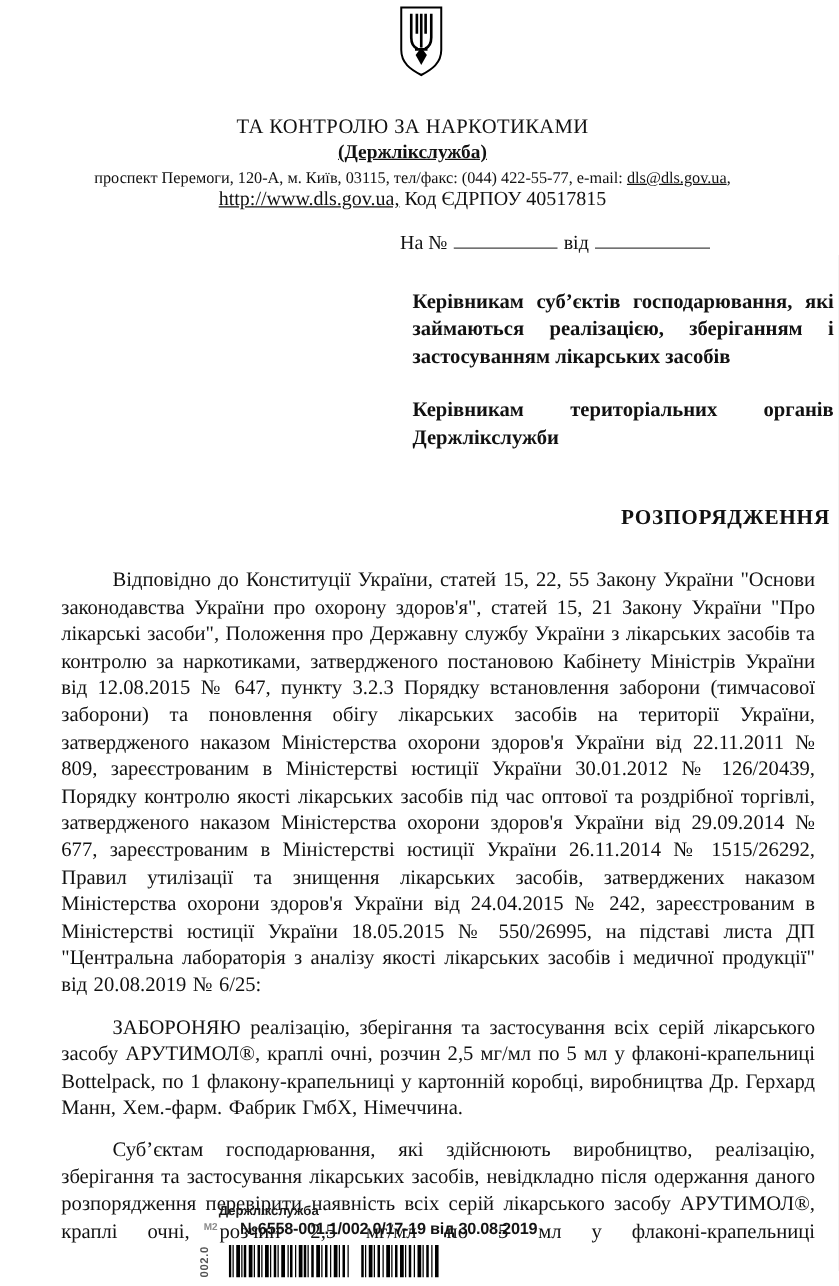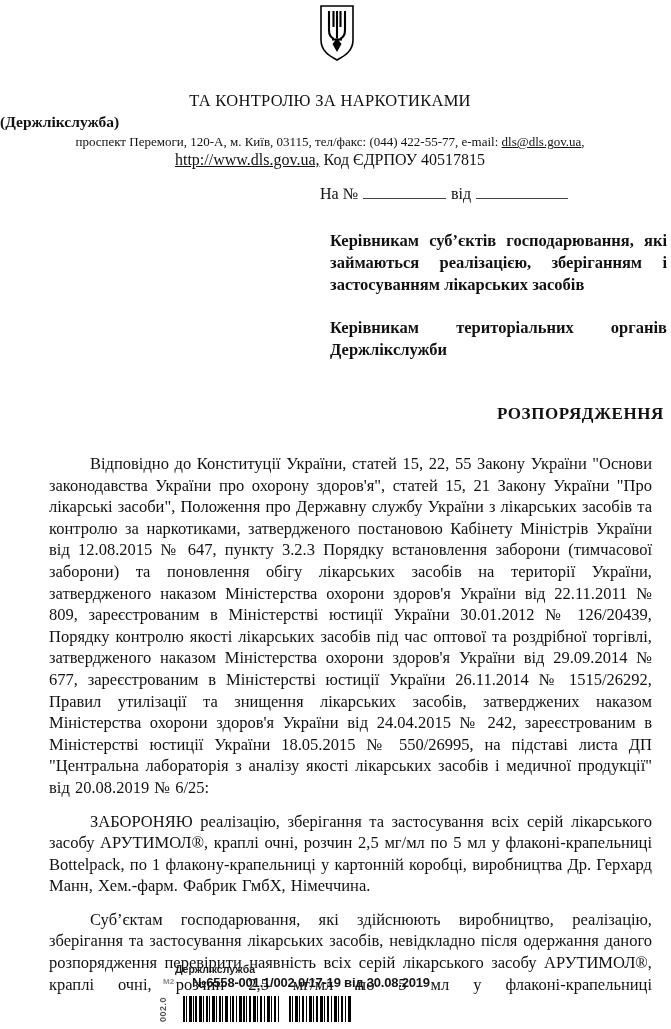--- a/index.html
+++ b/index.html
@@ -11,22 +11,22 @@
     color:#111;
     font-family:"Liberation Serif", serif;
     overflow:hidden;
   }
   
   .emblem{position:absolute;left:317px;top:4px;width:40px;height:58px;}
   .org-line1{position:absolute;left:0;top:68px;width:660px;text-align:center;
     font-weight:bold;font-size:16.5px;letter-spacing:.3px;}
   .org-line2{position:absolute;left:0;top:91px;width:660px;text-align:center;
     font-weight:normal;font-size:16.5px;letter-spacing:.3px;}
-  .org-short{position:absolute;left:0;top:113px;width:660px;
-    font-weight:bold;font-size:15.5px;}
+  .org-short{position:absolute;left:0;top:113px;width:660px;text-align:center;
+    font-weight:bold;font-size:15.5px;text-decoration:underline;}
   .addr-line{position:absolute;left:0;top:134px;width:660px;text-align:center;font-size:13px;}
   .url-line{position:absolute;left:0;top:151px;width:660px;text-align:center;font-size:16px;}
   .u{text-decoration:underline;color:#111;}
   
   .ref-line{position:absolute;left:320px;top:184px;font-size:16px;}
   .blank{display:inline-block;border-bottom:1px solid #444;height:14px;margin:0 5px;}
   .blank1{width:83px;}
   .blank2{width:92px;}
   
   .recipients{position:absolute;left:330px;top:230px;width:337px;}

